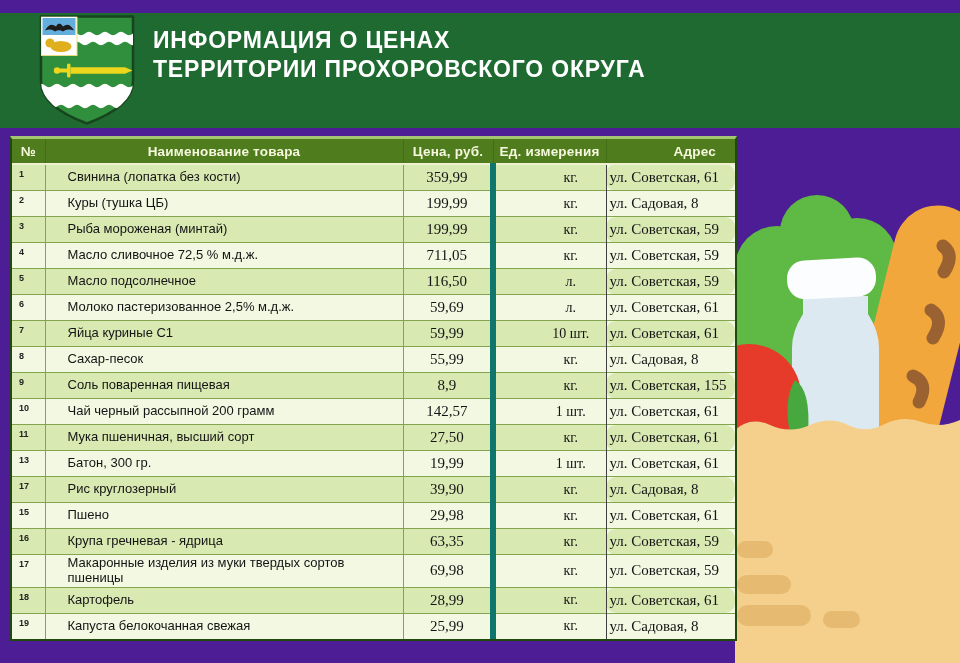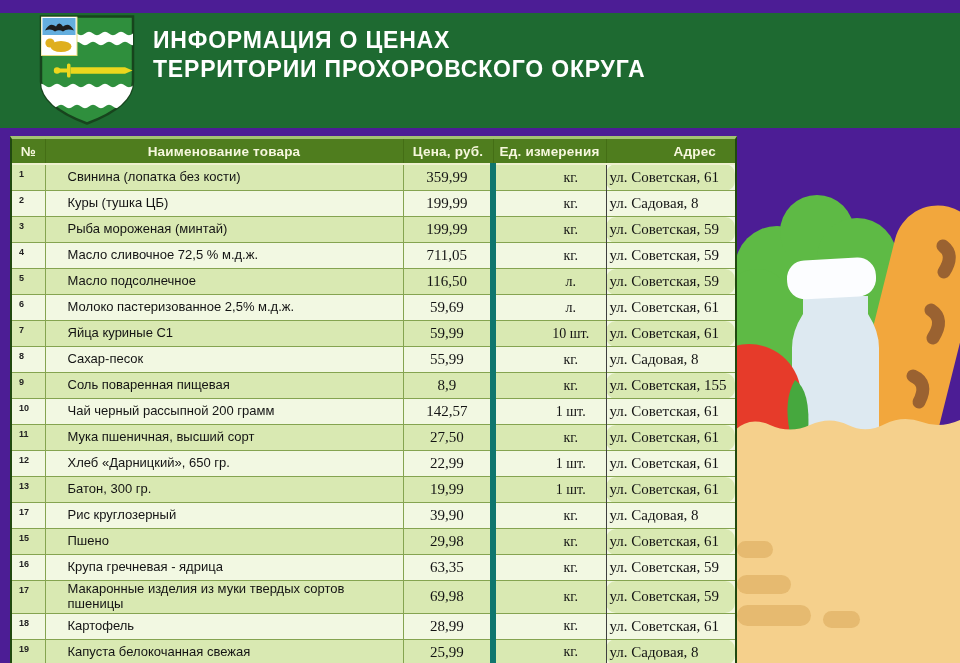--- a/index.html
+++ b/index.html
@@ -236,27 +236,20 @@
           </tr>
 
           <tr>
             <td class="c-num">11</td>
             <td class="c-name">Мука пшеничная, высший сорт</td>
             <td class="c-price">27,50</td>
             <td class="c-unit">кг.</td>
             <td class="c-addr">ул. Советская, 61</td>
           </tr>
 
-          <tr>
-            <td class="c-num">12</td>
-            <td class="c-name">Хлеб «Дарницкий», 650 гр.</td>
-            <td class="c-price">22,99</td>
-            <td class="c-unit">1 шт.</td>
-            <td class="c-addr">ул. Советская, 61</td>
-          </tr>
 
           <tr>
             <td class="c-num">13</td>
             <td class="c-name">Батон, 300 гр.</td>
             <td class="c-price">19,99</td>
             <td class="c-unit">1 шт.</td>
             <td class="c-addr">ул. Советская, 61</td>
           </tr>
 
           <tr>

